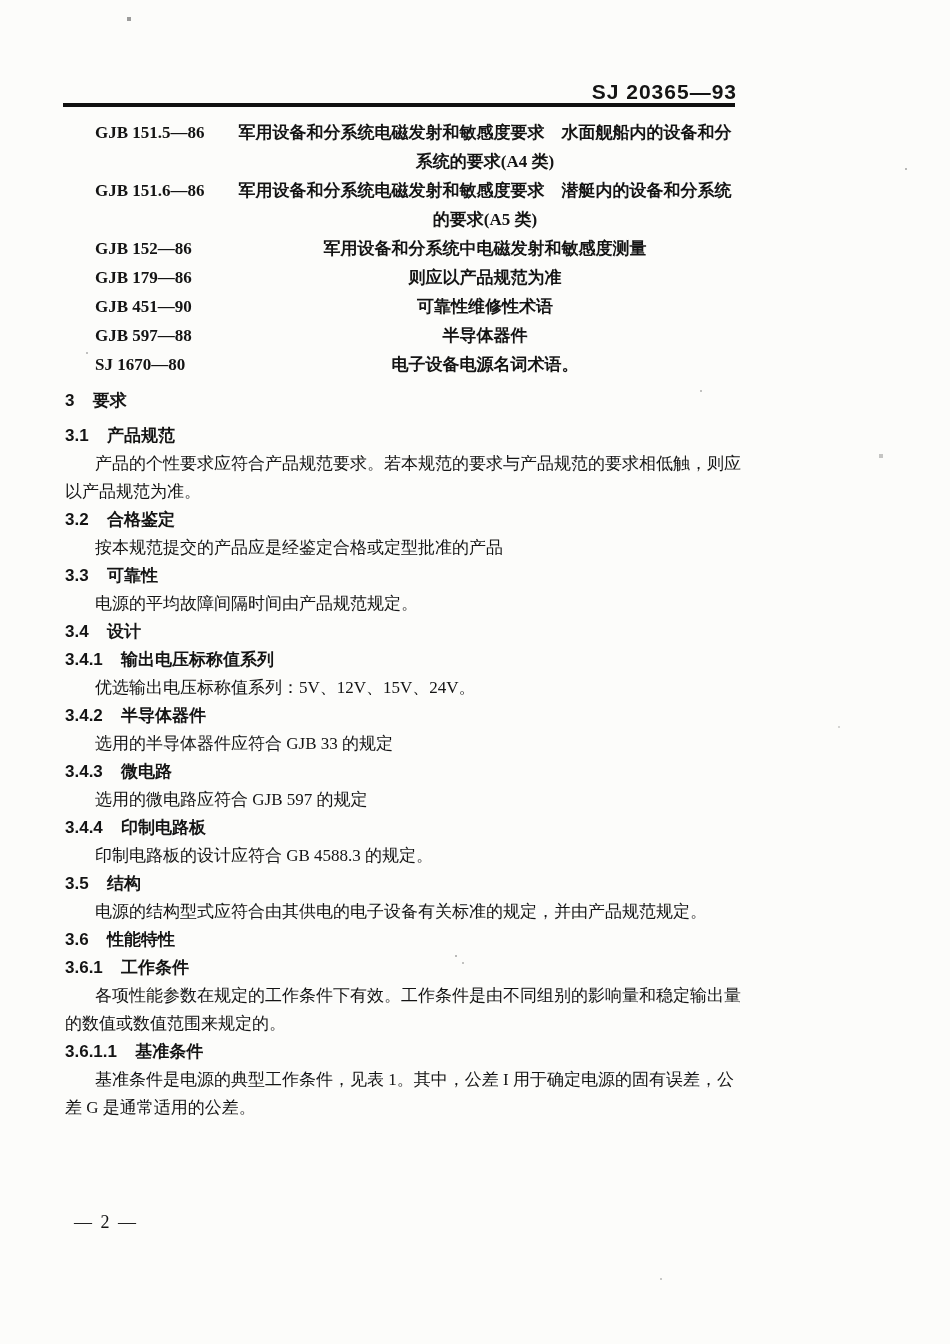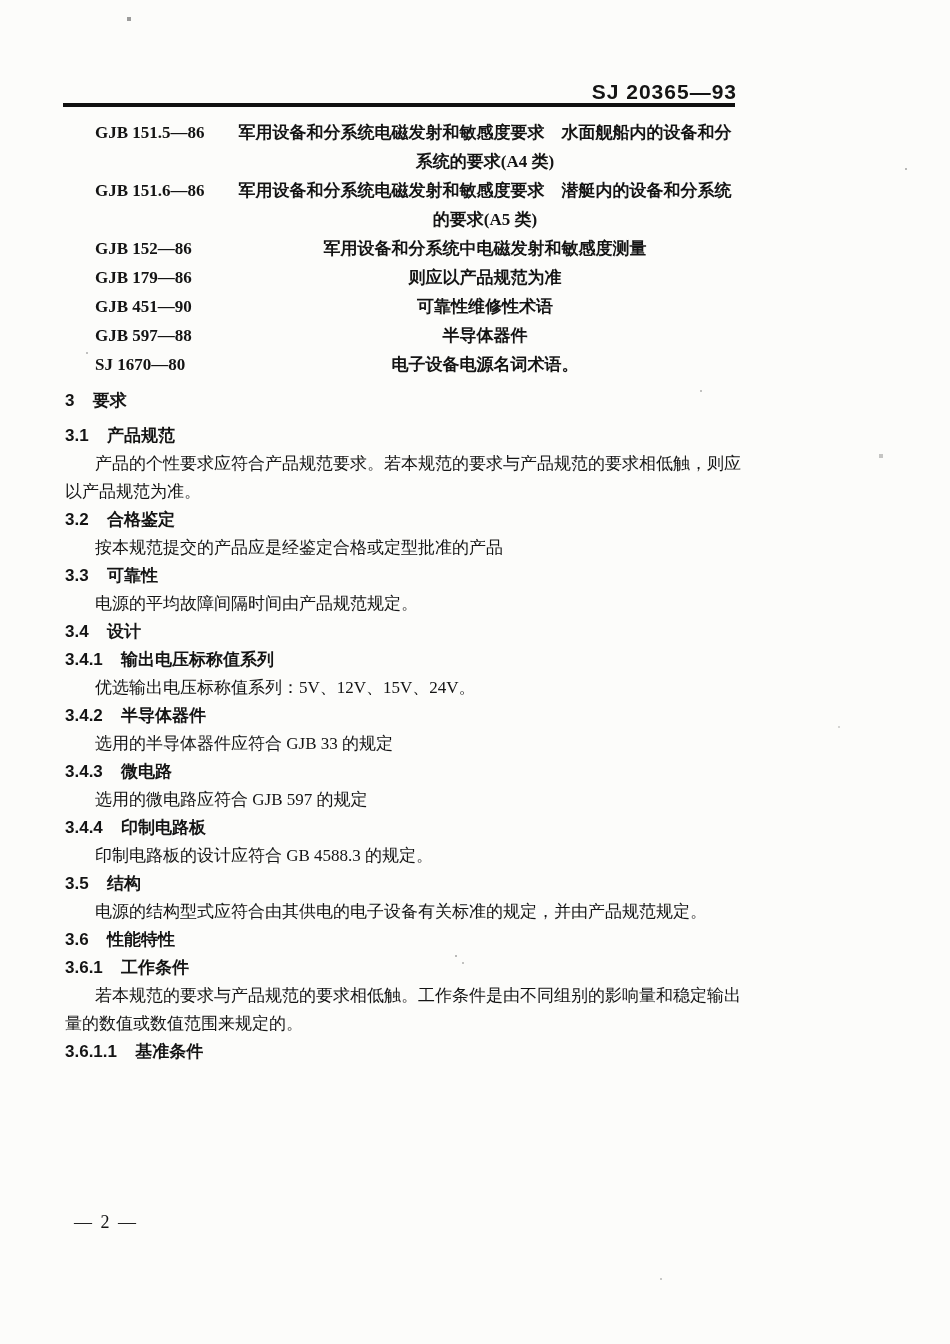--- a/index.html
+++ b/index.html
@@ -264,29 +264,33 @@
         </div>
 
         <div class="blk heading">
           <span class="blk-num">3.6.1</span>
           <span class="blk-title">工作条件</span>
           
         </div>
 
         <div class="blk para">
 
-          <span class="blk-text">若本规范的要求与产品规范的要求相低触。工作条件是由不同组别的影响量和稳定输出量的数值或数值范围来规定的。</span>
+          <span class="blk-text">各项性能参数在规定的工作条件下有效。工作条件是由不同组别的影响量和稳定输出量的数值或数值范围来规定的。</span>
         </div>
 
         <div class="blk heading">
           <span class="blk-num">3.6.1.1</span>
           <span class="blk-title">基准条件</span>
           
         </div>
 
+        <div class="blk para">
+
+          <span class="blk-text">基准条件是电源的典型工作条件，见表 1。其中，公差 I 用于确定电源的固有误差，公差 G 是通常适用的公差。</span>
+        </div>
 
     </div>
 
   </div>
 
   <div class="page-number">— 2 —</div>
 
 </div>
 
 </body></html>

